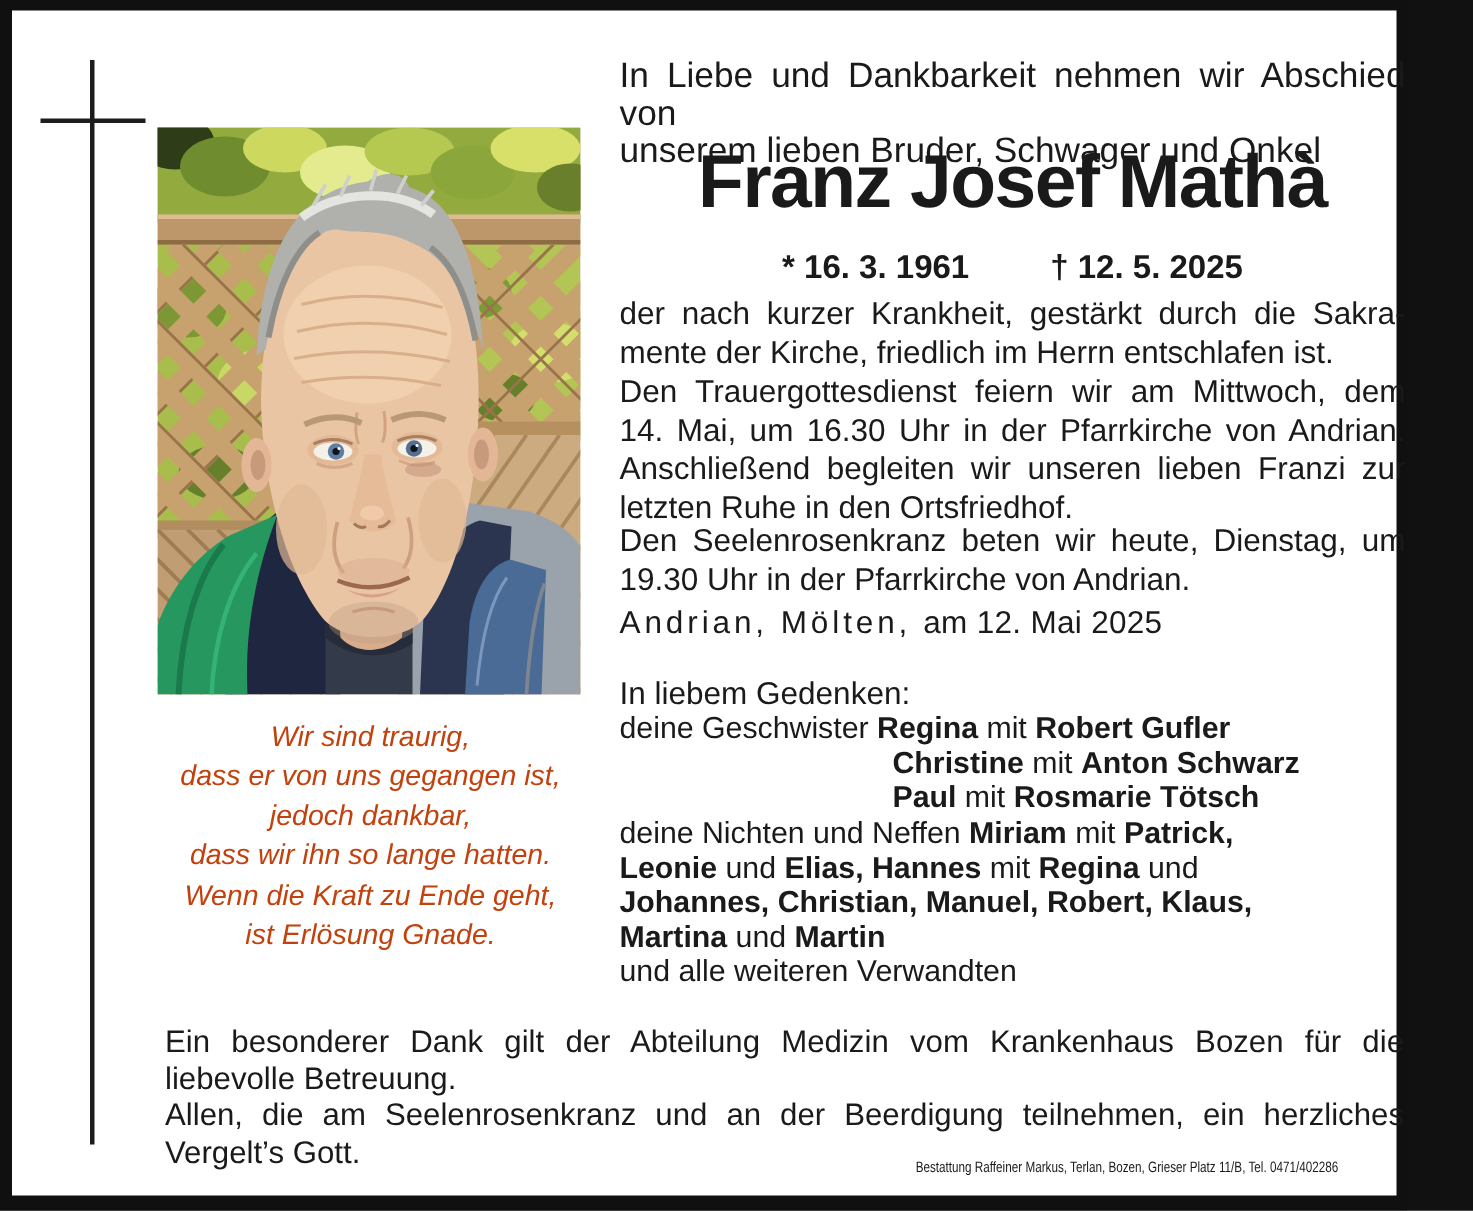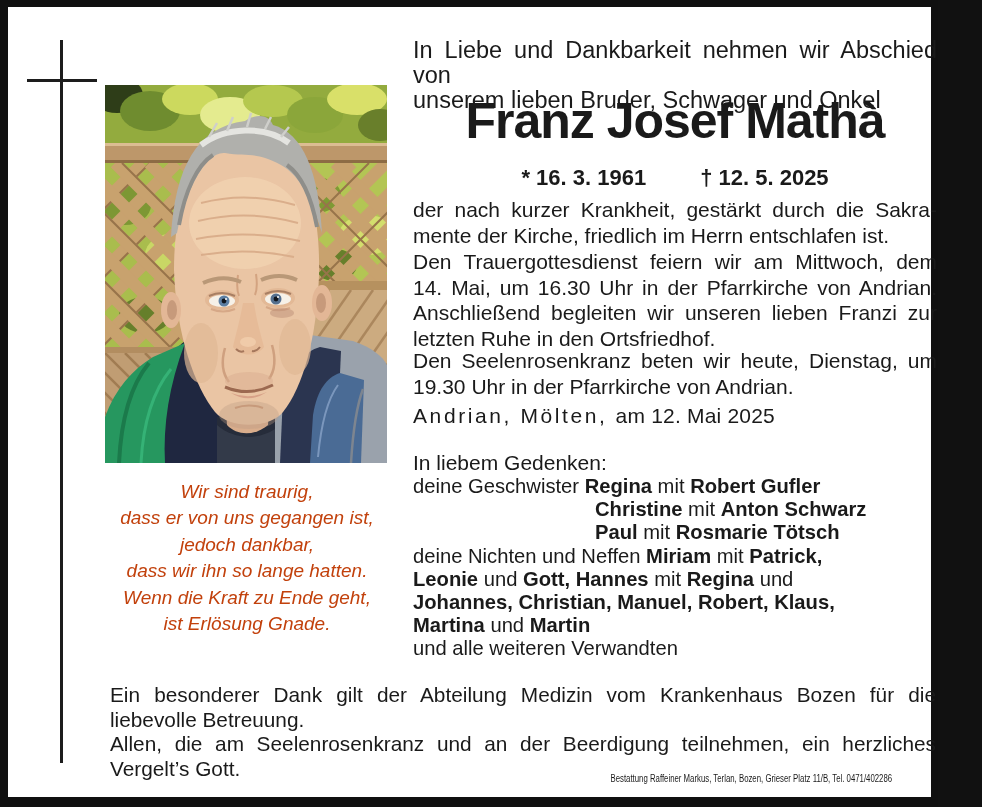--- a/index.html
+++ b/index.html
@@ -294,21 +294,21 @@
     <span class="places">Andrian, Mölten,</span><span class="rest">am 12. Mai 2025</span>
   </div>
 
   <div class="blk gedenken">In liebem Gedenken:</div>
 
   <div class="blk names">
     <div><span>deine Geschwister </span><span style="font-weight: 700;">Regina</span><span> mit </span><span style="font-weight: 700;">Robert Gufler</span></div>
     <div class="ind"><span style="font-weight: 700;">Christine</span><span> mit </span><span style="font-weight: 700;">Anton Schwarz</span></div>
     <div class="ind"><span style="font-weight: 700;">Paul</span><span> mit </span><span style="font-weight: 700;">Rosmarie Tötsch</span></div>
     <div><span>deine Nichten und Neffen </span><span style="font-weight: 700;">Miriam</span><span> mit </span><span style="font-weight: 700;">Patrick,</span></div>
-    <div><span style="font-weight: 700;">Leonie</span><span> und </span><span style="font-weight: 700;">Gott, Hannes</span><span> mit </span><span style="font-weight: 700;">Regina</span><span> und</span></div>
+    <div><span style="font-weight: 700;">Leonie</span><span> und </span><span style="font-weight: 700;">Elias, Hannes</span><span> mit </span><span style="font-weight: 700;">Regina</span><span> und</span></div>
     <div><span style="font-weight: 700;">Johannes, Christian, Manuel, Robert, Klaus,</span></div>
     <div><span style="font-weight: 700;">Martina</span><span> und </span><span style="font-weight: 700;">Martin</span></div>
     <div><span>und alle weiteren Verwandten</span></div>
   </div>
 
   <div class="verse">
     <div>Wir sind traurig,</div>
     <div>dass er von uns gegangen ist,</div>
     <div>jedoch dankbar,</div>
     <div>dass wir ihn so lange hatten.</div>

